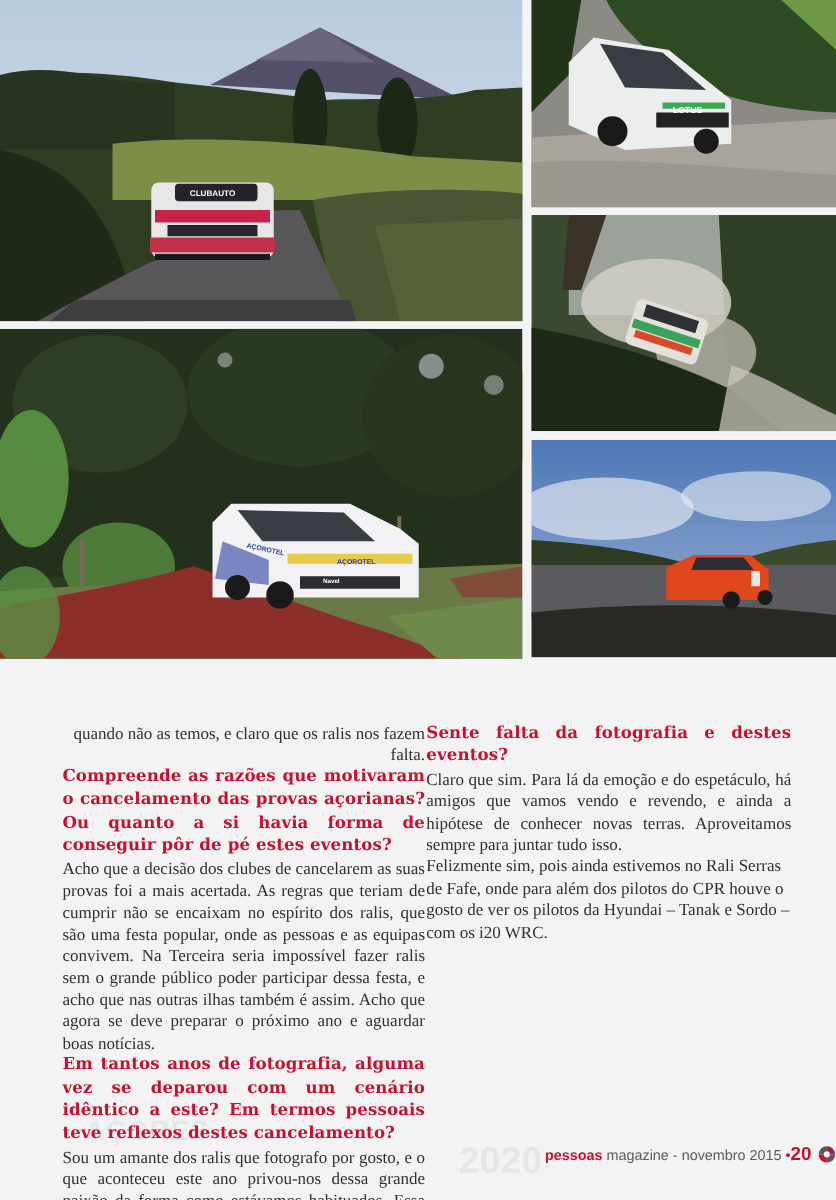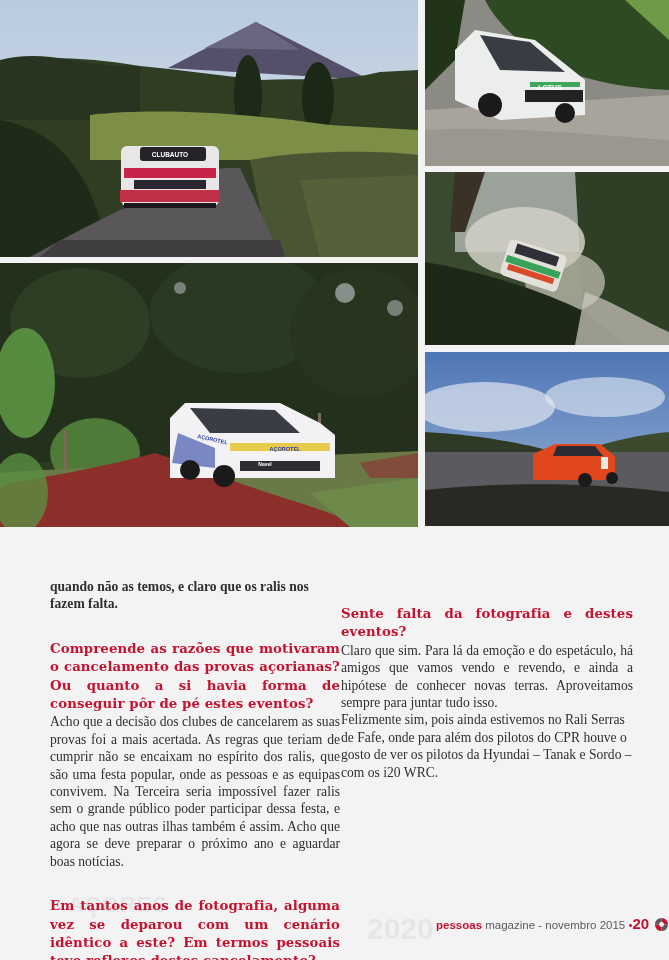--- a/index.html
+++ b/index.html
@@ -14,21 +14,21 @@
   #photo-fiesta { left:425px; top:0; width:244px; height:166px; }
   #photo-dust { left:425px; top:172px; width:244px; height:173px; }
   #photo-escort { left:425px; top:352px; width:244px; height:174px; }
 
   .watermark { position:absolute; color:#e6e6e8; font-family:"Liberation Sans", sans-serif; font-weight:bold; }
 
   .col { position:absolute; top:578px; width:290px; font-size:12.2px; line-height:17.3px; }
   #col-left { left:50px; }
   #col-right { left:341px; width:292px; }
 
-  .q { color:#c4122f; font-family:"DejaVu Serif", serif; font-weight:bold; font-size:13.3px; line-height:18.4px; text-align:justify; letter-spacing:0.1px;margin-top:27px; }
+  .q { color:#c4122f; font-family:"DejaVu Serif", serif; font-weight:bold; font-size:13.3px; line-height:18.4px; text-align:justify; letter-spacing:0.1px; }
   .a { color:#2f2f2f; font-family:"Liberation Serif", serif; font-size:13.6px; line-height:17.4px; text-align:justify; hyphens:auto; }
 
   #footer { position:absolute; left:436px; top:915px; font-family:"Liberation Sans", sans-serif; font-size:11.5px; color:#5a5a5a; white-space:nowrap; }
   #footer .brand { color:#c4122f; font-weight:bold; }
   #footer .pagenum { color:#c4122f; font-weight:bold; font-size:15px; }
   #footer .dot { color:#c4122f; }
   #footer .logo { display:inline-block; width:15px; height:15px; vertical-align:-3px; margin-left:2px; }
 </style>
 </head>
 <body>
@@ -161,21 +161,21 @@
       <circle cx="160" cy="128" r="7" fill="#1a1a1a"></circle>
       <circle cx="187" cy="126" r="6" fill="#1a1a1a"></circle>
     </g>
   </svg>
 </div>
 
 <div class="watermark" style="left:68px;top:892px;font-size:22px;letter-spacing:1px;">AÇORES</div>
 <div class="watermark" style="left:345px;top:912px;font-size:30px;margin-left:22px;">2020</div>
 
 <div class="col" id="col-left">
-  <p class="a" style="text-align:left;font-weight:bold;">quando não as temos, e claro que os ralis nos fazem falta.</p>
+  <p class="a" style="text-align:right;">quando não as temos, e claro que os ralis nos fazem falta.</p>
   <p class="q">Compreende as razões que motivaram o cancelamento das provas açorianas? Ou quanto a si havia forma de conseguir pôr de pé estes eventos?</p>
   <p class="a">Acho que a decisão dos clubes de cancelarem as suas provas foi a mais acertada. As regras que teriam de cumprir não se encaixam no espírito dos ralis, que são uma festa popular, onde as pessoas e as equipas convivem. Na Terceira seria impossível fazer ralis sem o grande público poder participar dessa festa, e acho que nas outras ilhas também é assim. Acho que agora se deve preparar o próximo ano e aguardar boas notícias.</p>
   <p class="q">Em tantos anos de fotografia, alguma vez se deparou com um cenário idêntico a este? Em termos pessoais teve reflexos destes cancelamento?</p>
   <p class="a">Sou um amante dos ralis que fotografo por gosto, e o que aconteceu este ano privou-nos dessa grande paixão da forma como estávamos habituados. Essa foi a grande perda.</p>
 </div>
 
 <div class="col" id="col-right">
   <p class="q">Sente falta da fotografia e destes eventos?</p>
   <p class="a">Claro que sim. Para lá da emoção e do espetáculo, há amigos que vamos vendo e revendo, e ainda a hipótese de conhecer novas terras. Aproveitamos sempre para juntar tudo isso.</p>
   <p class="a" style="text-align:left;">

